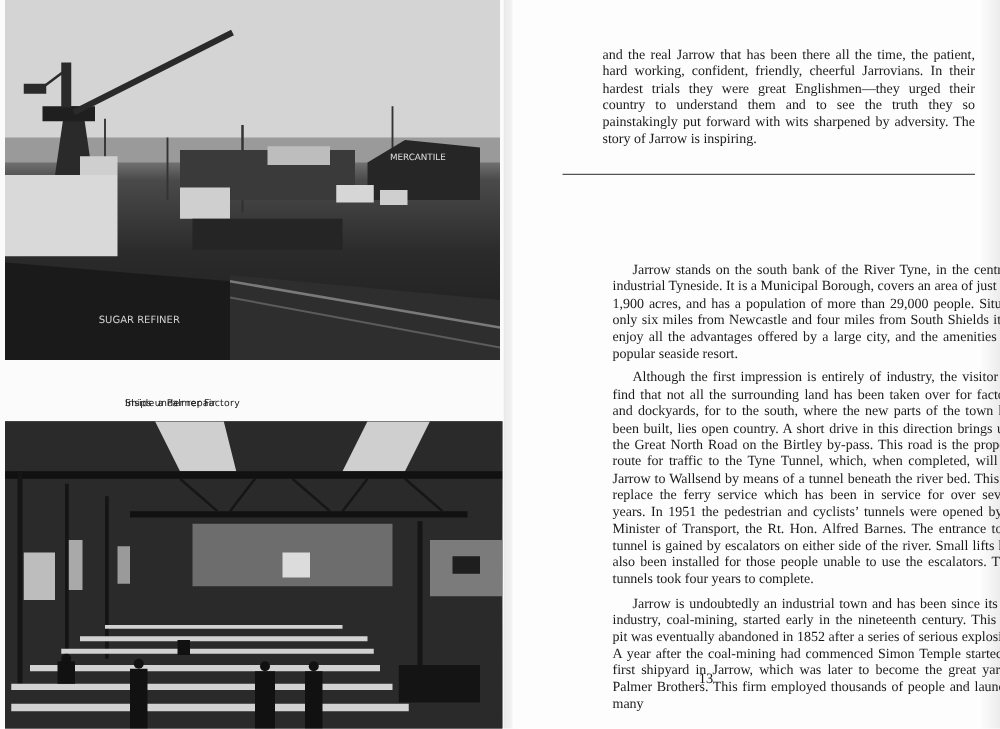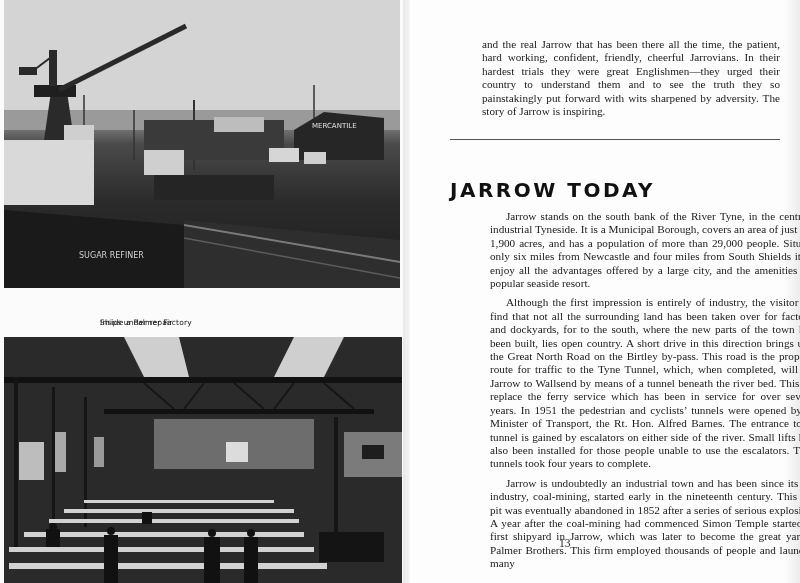--- a/index.html
+++ b/index.html
@@ -157,21 +157,20 @@
   <div class="right-page">
     <div class="right-edge"></div>
   </div>
 
   <div class="col intro">
     <p>and the real Jarrow that has been there all the time, the patient, hard working, confident, friendly, cheerful Jarrovians.  In their hardest trials they were great Englishmen—they urged their country to understand them and to see the truth they so painstakingly put forward with wits sharpened by adversity.  The story of Jarrow is inspiring.</p>
   </div>
 
   <div class="rule"></div>
 
-  <div class="heading">JARROW TODAY</div>
 
   <div class="col body">
     <p>Jarrow stands on the south bank of the River Tyne, in the centre of industrial Tyneside.  It is a Municipal Borough, covers an area of just over 1,900 acres, and has a population of more than 29,000 people.  Situated only six miles from Newcastle and four miles from South Shields it can enjoy all the advantages offered by a large city, and the amenities of a popular seaside resort.</p>
     <p>Although the first impression is entirely of industry, the visitor will find that not all the surrounding land has been taken over for factories and dockyards, for to the south, where the new parts of the town have been built, lies open country.  A short drive in this direction brings us to the Great North Road on the Birtley by-pass. This road is the proposed route for traffic to the Tyne Tunnel, which, when completed, will link Jarrow to Wallsend by means of a tunnel beneath the river bed.  This will replace the ferry service which has been in service for over seventy years.  In 1951 the pedestrian and cyclists’ tunnels were opened by the Minister of Transport, the Rt. Hon. Alfred Barnes.  The entrance to the tunnel is gained by escalators on either side of the river.  Small lifts have also been installed for those people unable to use the escalators.  These tunnels took four years to complete.</p>
     <p>Jarrow is undoubtedly an industrial town and has been since its first industry, coal-mining, started early in the nineteenth century.  This coal pit was eventually abandoned in 1852 after a series of serious explosions.  A year after the coal-mining had commenced Simon Temple started the first shipyard in Jarrow, which was later to become the great yard of Palmer Brothers. This firm employed thousands of people and launched many</p>
   </div>
 
   <div class="page-no">13</div>
   <div class="speck">•</div>
 </div>

